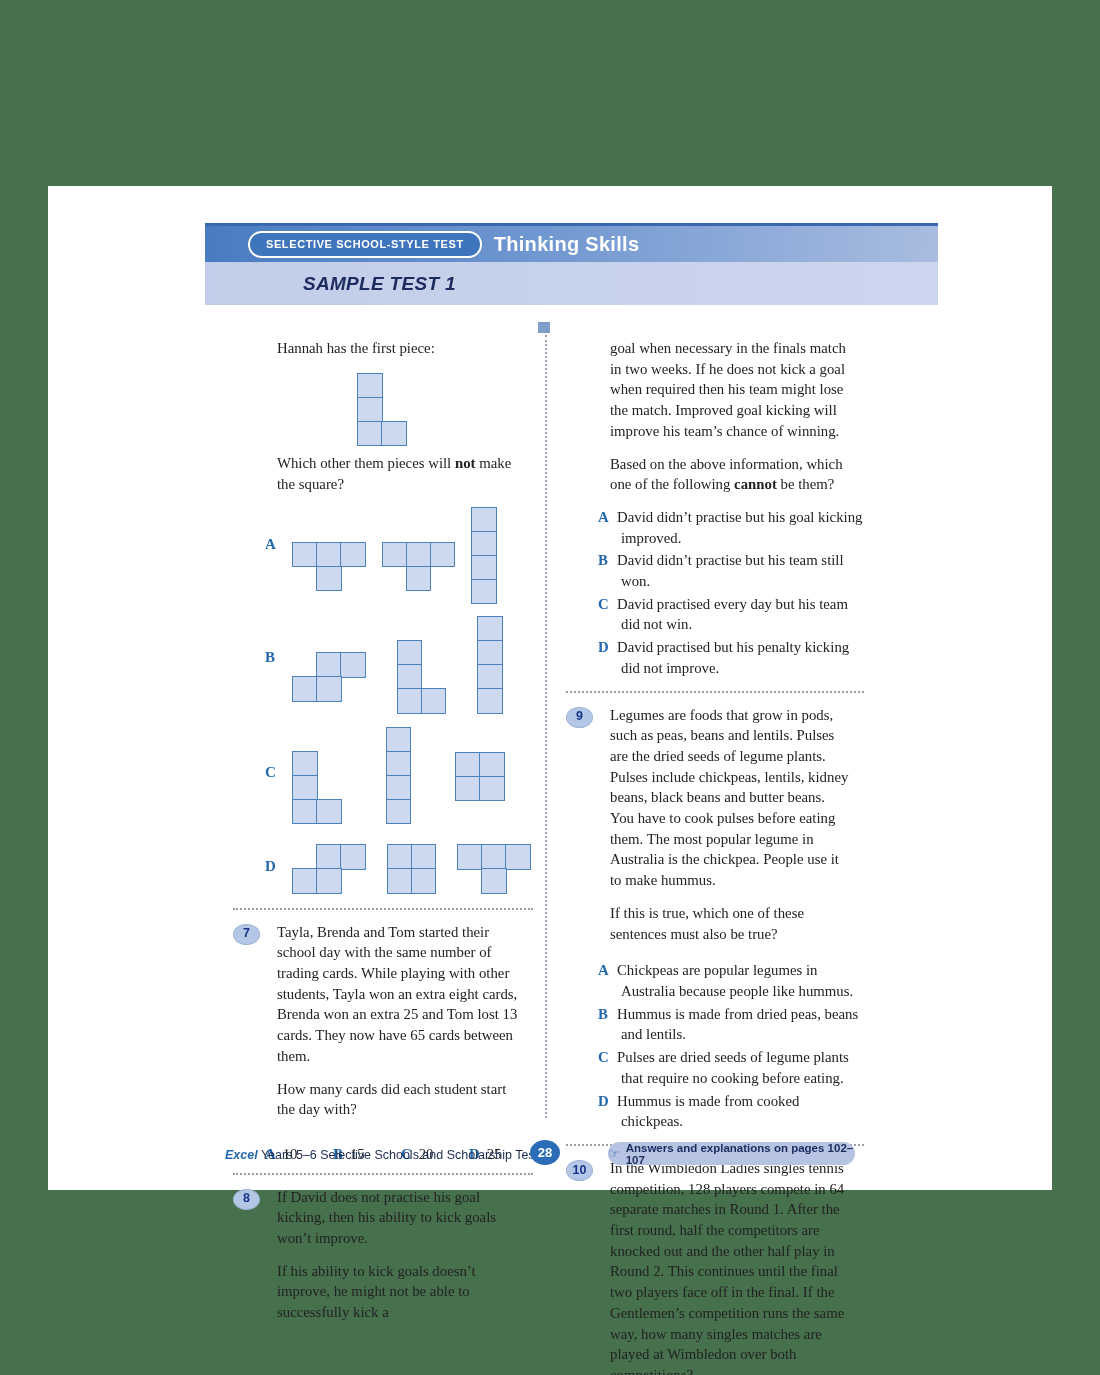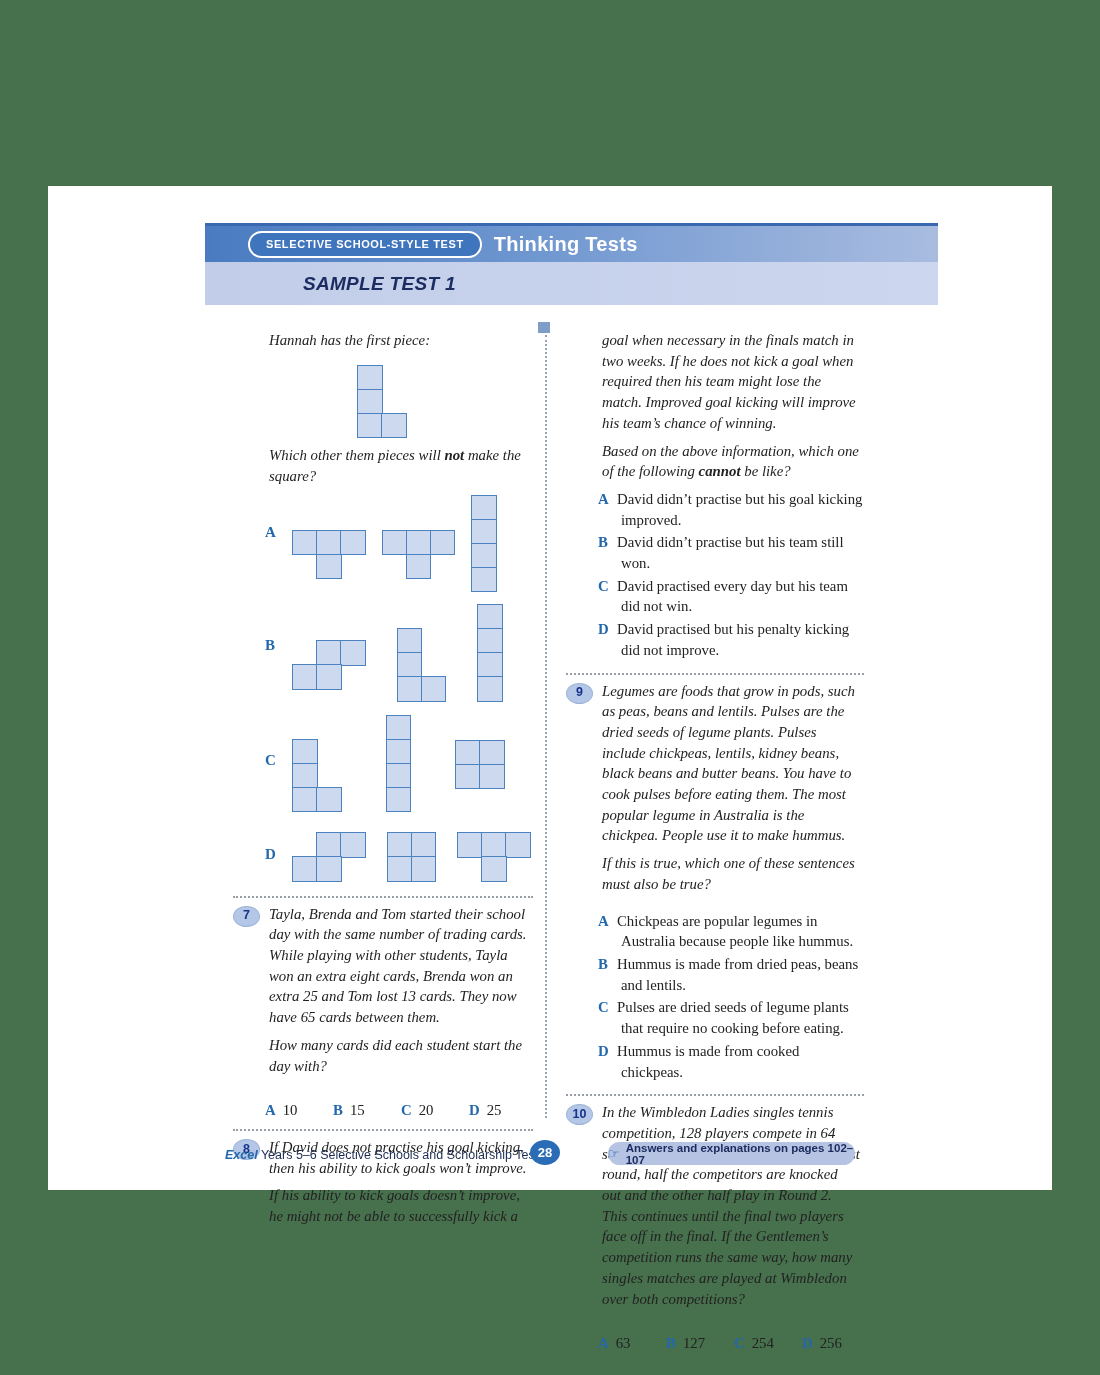--- a/index.html
+++ b/index.html
@@ -38,21 +38,21 @@
   }
   .sample{
     margin-left:98px;color:#1c2c60;font-family:"Liberation Sans",sans-serif;
     font-size:19px;font-weight:bold;font-style:italic;letter-spacing:.3px;
   }
 
   
   .col{position:absolute;font-size:14.8px;line-height:1.40;color:#222;}
   .col-left{left:185px;top:140px;width:300px;}
   .col-right{left:518px;top:140px;width:298px;}
-  .col p{margin:4px;padding-left:32px;font-style:italic;}
+  .col p{margin:12px;padding-left:32px;}
   .qbody{padding-left:32px;}
   .qblock{position:relative;}
   .qbadge{
     position:absolute;left:0;top:2px;width:27px;height:21px;border-radius:50%;
     background:#b5c7e6;border:1px solid #9db3d8;box-sizing:border-box;
     display:flex;align-items:center;justify-content:center;
     color:#16338b;font-family:"Liberation Sans",sans-serif;
     font-size:12.5px;font-weight:bold;
   }
   .bold{font-weight:bold;text-align:center;}
@@ -115,21 +115,21 @@
   .hand{font-family:"DejaVu Sans",sans-serif;color:#3f75bc;font-size:13px;font-weight:normal;}
 </style>
 </head>
 <body>
 
 <div class="page">
 
   <div class="band">
     <div class="band-top">
       <div class="pill">SELECTIVE SCHOOL-STYLE TEST</div>
-      <div class="band-title">Thinking Tests</div>
+      <div class="band-title">Thinking Skills</div>
     </div>
     <div class="band-sub">
       <div class="sample">SAMPLE TEST 1</div>
     </div>
   </div>
 
   <div class="divider-cap"></div>
   <div class="divider"></div>
 
   <div class="col col-left">
@@ -255,21 +255,21 @@
         <p style="padding-left:0;">If David does not practise his goal kicking, then his ability to kick goals won’t improve.</p>
         <p class="qtext" style="padding-left:0;">If his ability to kick goals doesn’t improve, he might not be able to successfully kick a</p>
       </div>
     </div>
   </div>
 
   <div class="col col-right">
 
     <div class="qblock">
       <p>goal when necessary in the finals match in two weeks. If he does not kick a goal when required then his team might lose the match. Improved goal kicking will improve his team’s chance of winning.</p>
-      <p class="qtext"><span>Based on the above information, which one of the following </span><span class="bold">cannot</span><span> be like?</span></p>
+      <p class="qtext"><span>Based on the above information, which one of the following </span><span class="bold">cannot</span><span> be them?</span></p>
       <div style="margin-top:7px;">
           <div class="mc"><span class="L">A</span>David didn’t practise but his goal kicking improved.</div>
           <div class="mc"><span class="L">B</span>David didn’t practise but his team still won.</div>
           <div class="mc"><span class="L">C</span>David practised every day but his team did not win.</div>
           <div class="mc"><span class="L">D</span>David practised but his penalty kicking did not improve.</div>
         </div>
     </div>
 
     <div class="dotsep"></div>
 

